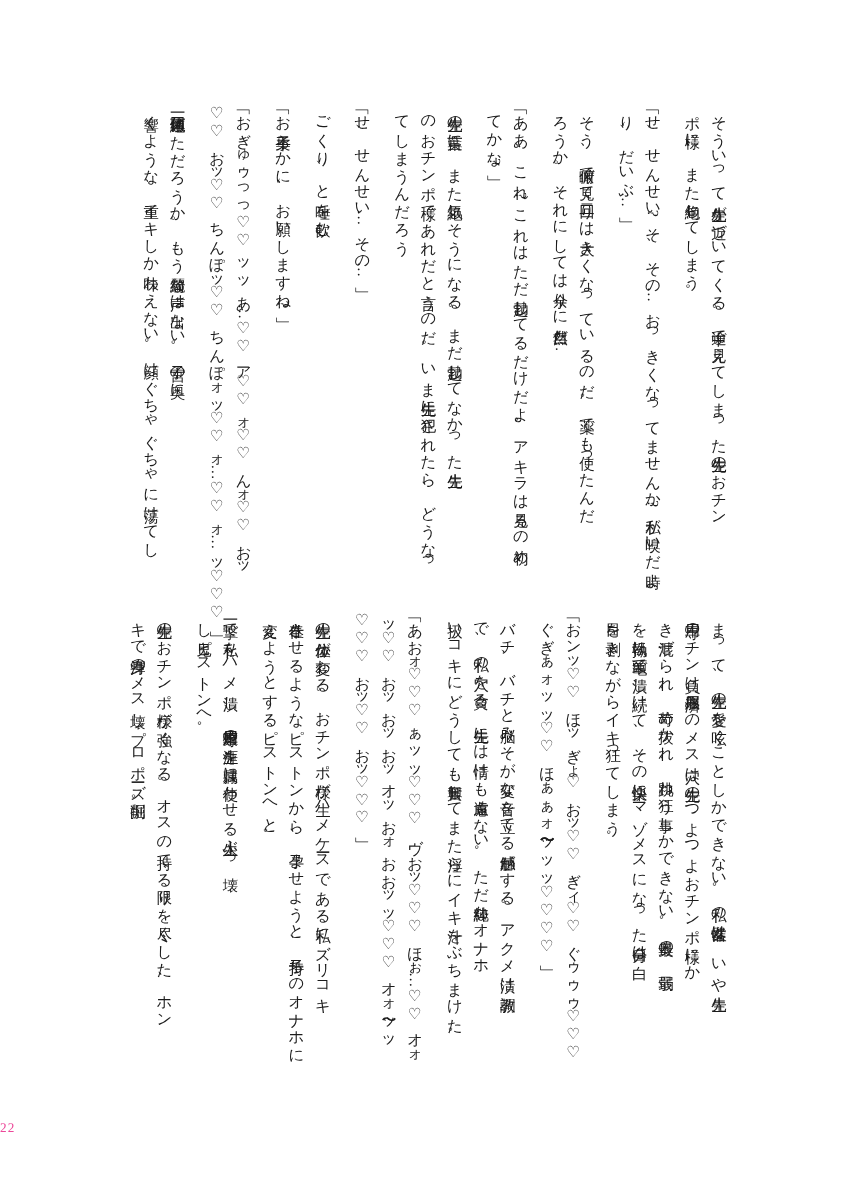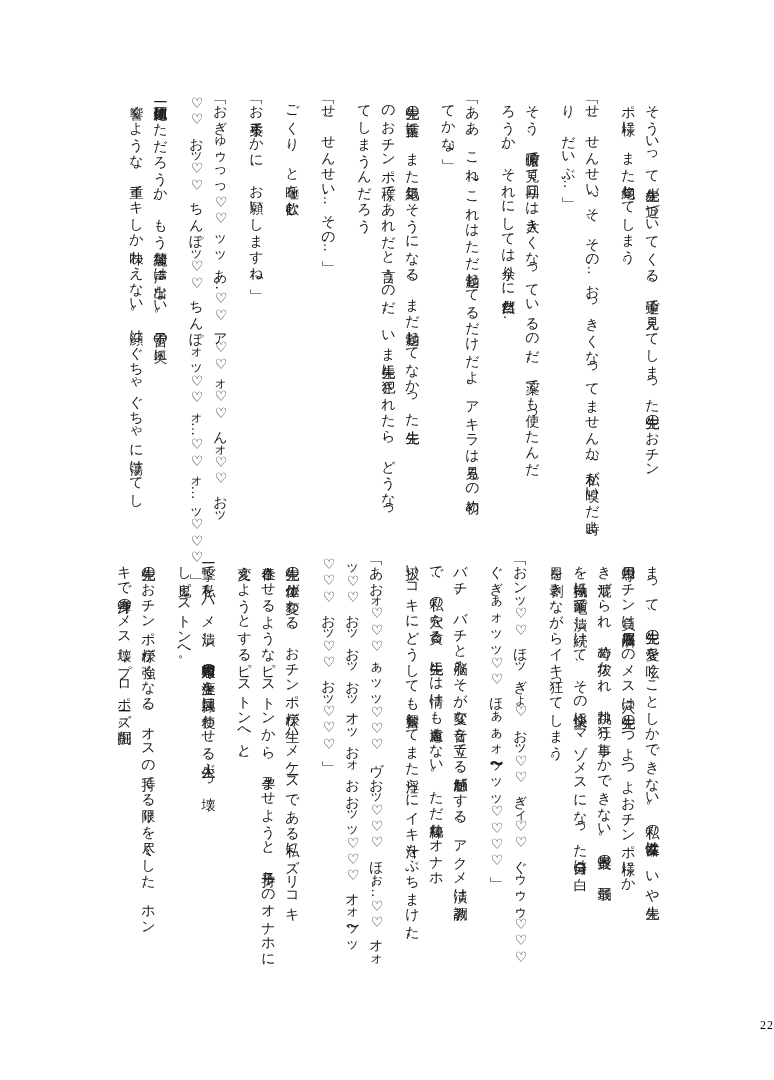--- a/index.html
+++ b/index.html
@@ -41,23 +41,23 @@
   }
   .line {
     line-height: 24px;   
     white-space: nowrap;
   }
   .page-number {
     position: absolute;
     left: 0;
     right: 0;
     top: 1018px;
-    text-align: right;
+    text-align: left;
     font-size: 12px;
-    color: #000000;
+    color: #ec4899;
     letter-spacing: 1px;
   }
 </style>
 </head>
 <body>
 
 <div class="page" style="background: rgb(255, 255, 255);">
 
   <div id="block-top" class="tblock" style="color: rgb(27, 27, 27);">
       <div class="para">

